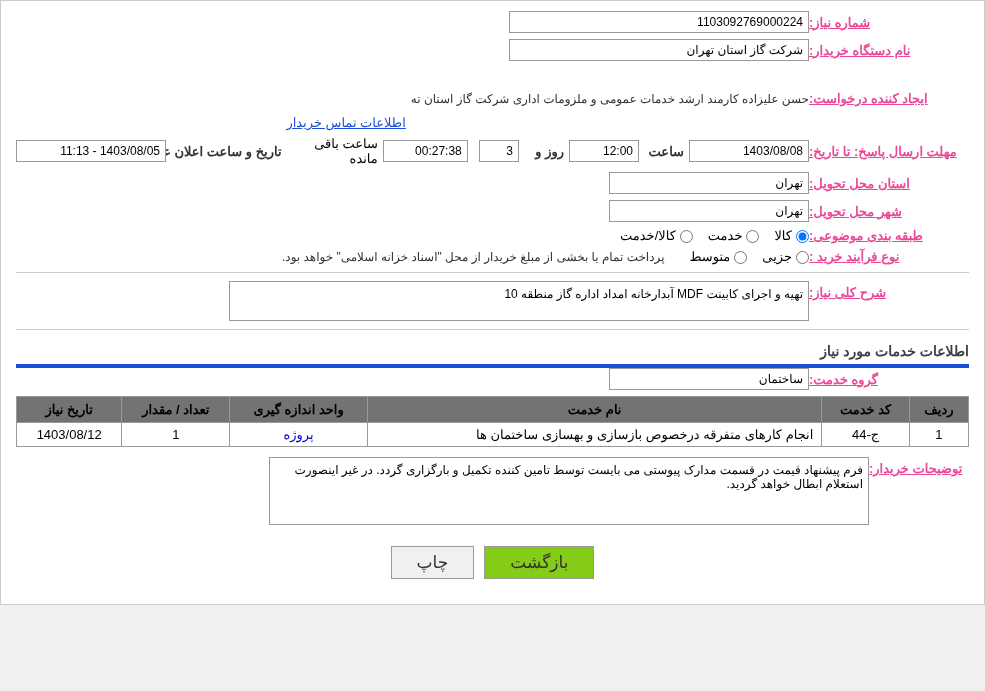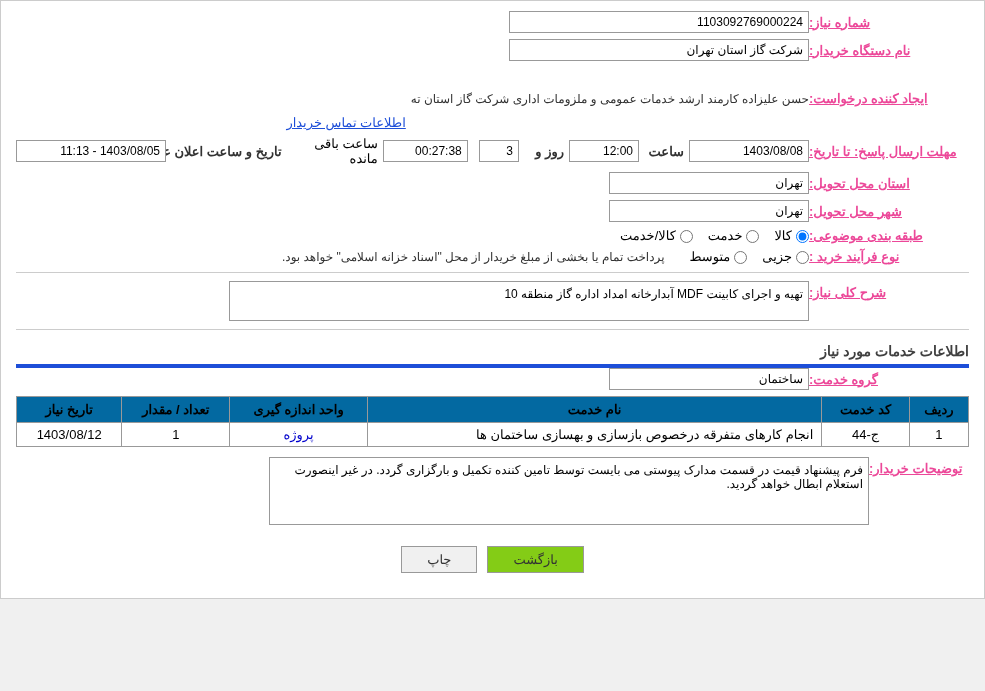--- a/index.html
+++ b/index.html
@@ -105,21 +105,21 @@
       direction: rtl;
       background: #fff;
       resize: none;
     }
     .table-container {
       width: 100%;
       border-collapse: collapse;
       margin-bottom: 10px;
     }
     .table-container th {
-      background: #0369a1;
+      background: #737373;
       border: 1px solid #999;
       padding: 5px 8px;
       text-align: center;
       font-weight: bold;
     }
     .table-container td {
       border: 1px solid #999;
       padding: 4px 8px;
       text-align: center;
     }
@@ -131,21 +131,21 @@
       color: #0000cc;
     }
     .button-row {
       display: flex;
       justify-content: center;
       gap: 10px;
       padding: 15px 0;
     }
     .btn {
       padding: 5px 25px;
-      font-size: 13px;
+      font-size: 17px;
       font-family: Tahoma, Arial, sans-serif;
       cursor: pointer;
       border: 1px solid #999;
     }
     .btn-print {
       background: #f0f0f0;
       color: #333;
     }
     .btn-back {
       background: #84cc16;

